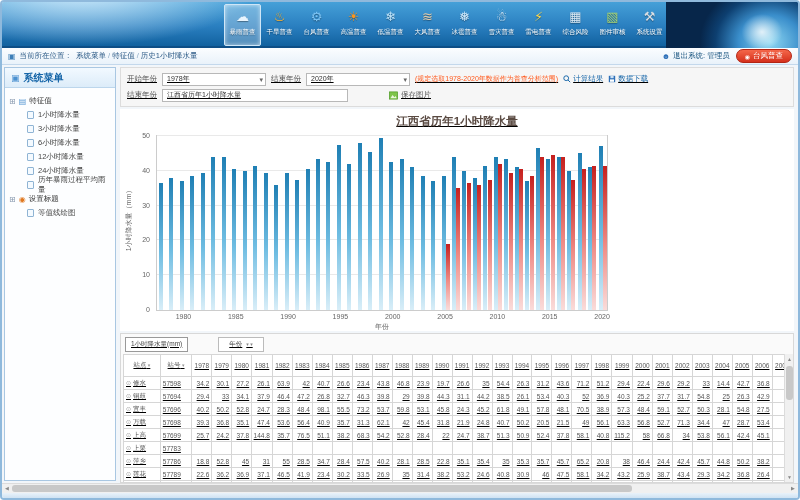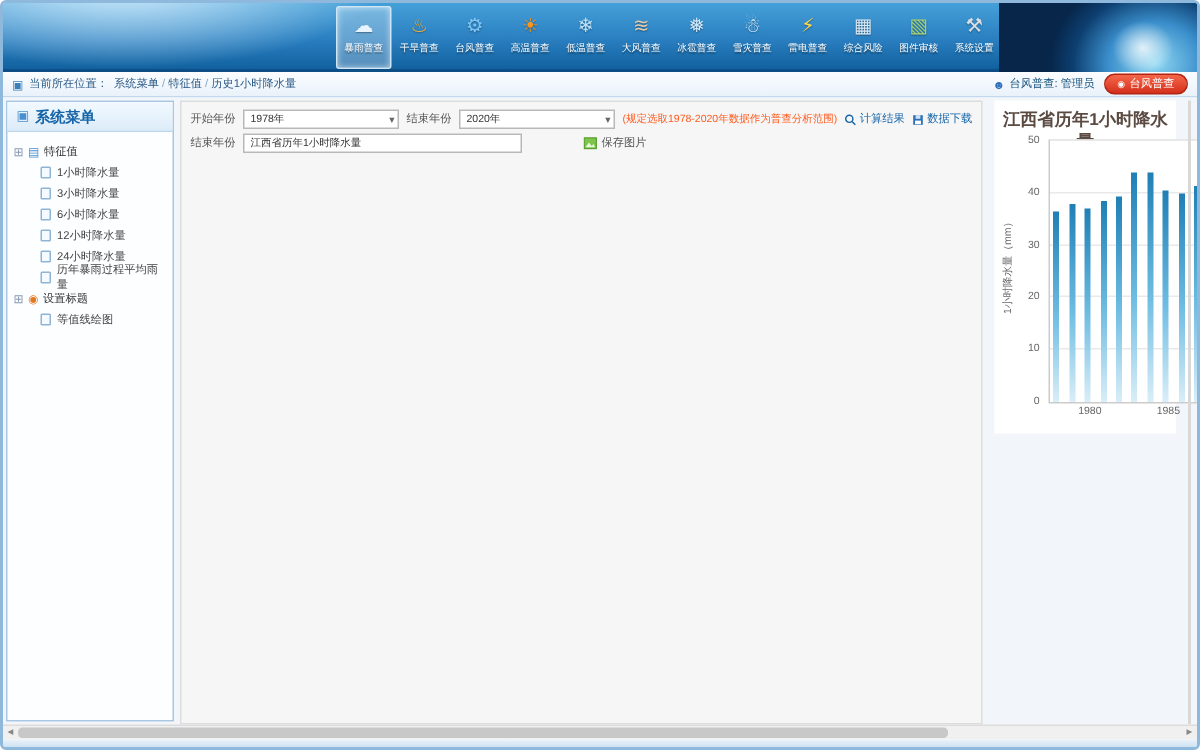--- a/index.html
+++ b/index.html
@@ -42,30 +42,30 @@
   .sidebar { width:112px; margin:2px 0 2px 2px; background:#fdfeff; border:1px solid #a9c7e2; display:flex; flex-direction:column; }
   .sb-title { height:20px; display:flex; align-items:center; gap:4px; padding:0 6px; background:linear-gradient(#f2f9ff,#dcecf9); border-bottom:1px solid #bcd6ec; color:#1565a8; font-size:10px; font-weight:bold; }
   .sb-title .sq { color:#4a90d0; font-size:9px; }
   .tree { padding:6px 4px; font-size:7.5px; color:#333; }
   .tree-group { display:flex; align-items:center; gap:3px; height:14px; cursor:pointer; }
   .tree-exp { color:#8a9ab0; font-size:8px; }
   .tree-gicon { font-size:8px; }
   .tree-child { display:flex; align-items:center; gap:4px; height:14px; margin-left:18px; cursor:pointer; color:#444; }
   .leaf-box { width:7px; height:8px; border:1px solid #8fb4d4; background:#f4faff; border-radius:1px; }
 
-  .content { flex:1; display:flex; flex-direction:row; overflow:hidden; }
+  .content { flex:1; display:flex; flex-direction:column; overflow:hidden;text-decoration:underline; }
 
   
   .filter-panel { margin:2px 4px 0 4px; border:1px solid #dcdcdc; background:#f6f6f6; padding:3px 6px; }
   .f-row { height:16px; display:flex; align-items:center; gap:5px; }
   .f-label { font-size:7.5px; color:#555; white-space:nowrap; }
   .select { position:relative; width:104px; height:13px; border:1px solid #b8b8b8; background:#fff; font-size:7px; color:#333; display:flex; align-items:center; padding:0 10px 0 4px; cursor:pointer; }
   .select .arr { position:absolute; right:2px; top:2px; font-size:7px; color:#666; }
   .note { font-size:7px; color:#ff5a1e; white-space:nowrap; }
-  .mini-link { display:flex; align-items:flex-end; gap:2px; font-size:7.5px; color:#1565a8; cursor:pointer; white-space:nowrap; }
+  .mini-link { display:flex; align-items:center; gap:2px; font-size:7.5px; color:#1565a8; cursor:pointer; white-space:nowrap; }
   .text-input { width:186px; height:13px; border:1px solid #b8b8b8; font-size:7px; color:#333; padding:0 4px; font-family:inherit; }
   .save-link { display:flex; align-items:center; gap:3px; font-size:7.5px; color:#555; cursor:pointer;padding-left:36px; }
 
   
   .chart-panel { position:relative; height:222px; margin:2px 4px 0 4px; background:#fff; }
   .chart-title { text-align:center; padding-top:5px; font-size:11.5px; font-weight:bold; color:#5a4a42; }
   .legend { position:absolute; left:362px; top:29px; display:flex; gap:8px; align-items:center; }
   .lg-item { display:flex; align-items:center; gap:3px; cursor:pointer; }
   .lg-swatch { width:10px; height:5px; border-radius:2px; }
   .lg-label { font-size:6.5px; color:#333; }
@@ -168,21 +168,21 @@
 
   <div class="userbar">
     <div class="ub-left">
       <span style="color:#3d7fb8;font-size:8px;">▣</span>
       <span>当前所在位置：</span>
       <span id="crumbs"><span class="crumb-item">系统菜单</span><span class="crumb-sep">/</span><span class="crumb-item">特征值</span><span class="crumb-sep">/</span><span class="crumb-item">历史1小时降水量</span></span>
     </div>
     <div class="ub-right">
       <span class="login">
         <span style="color:#2d6fb8;font-size:8px;">☻</span>
-        <span>台风普查: 管理员</span>
+        <span>退出系统: 管理员</span>
       </span>
       <span class="logout-btn">
         <span style="font-size:6px;">◉</span>
         <span>台风普查</span>
       </span>
     </div>
   </div>
 
   <div class="body">
 

